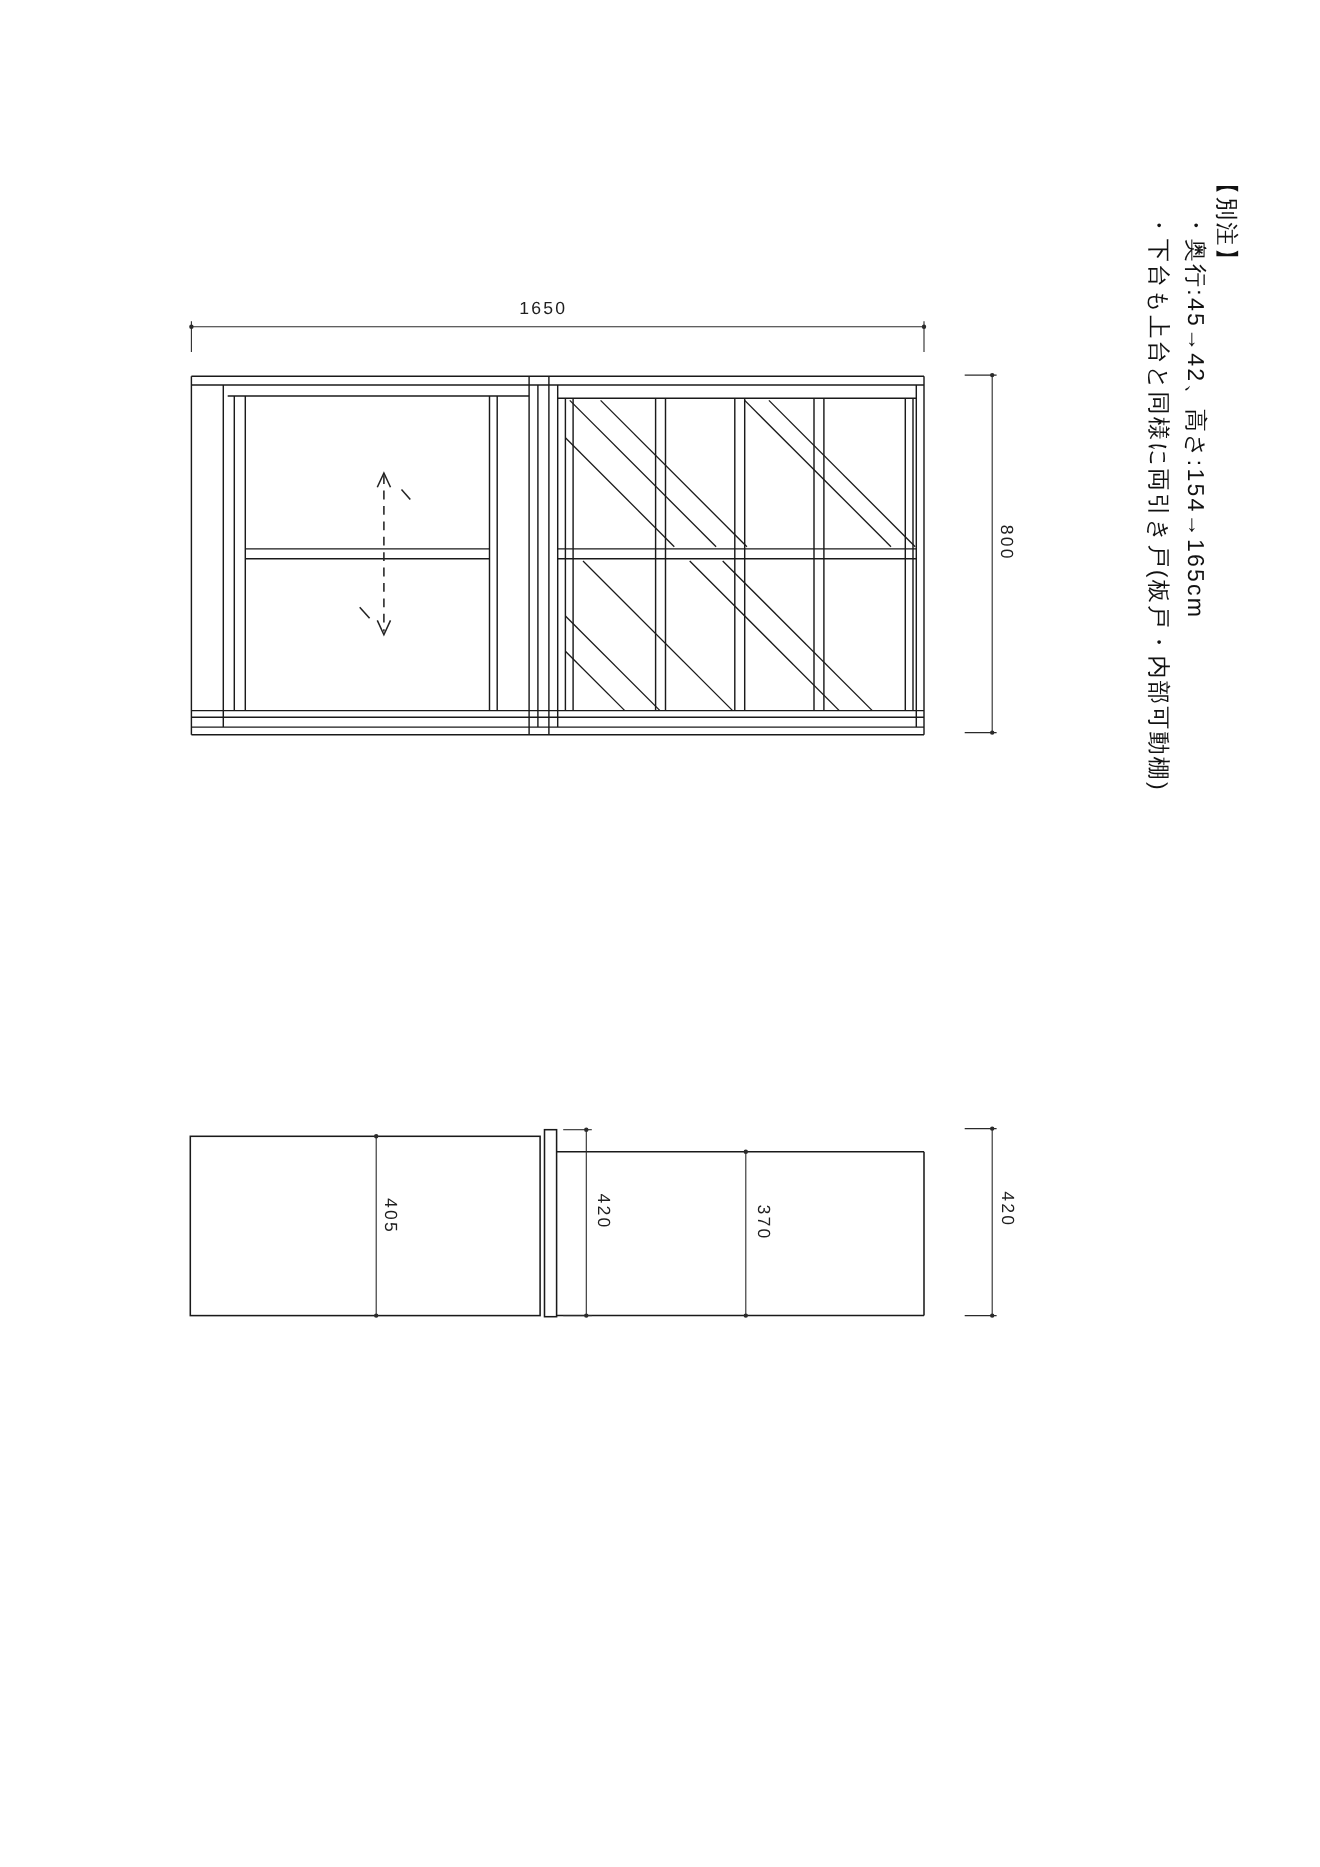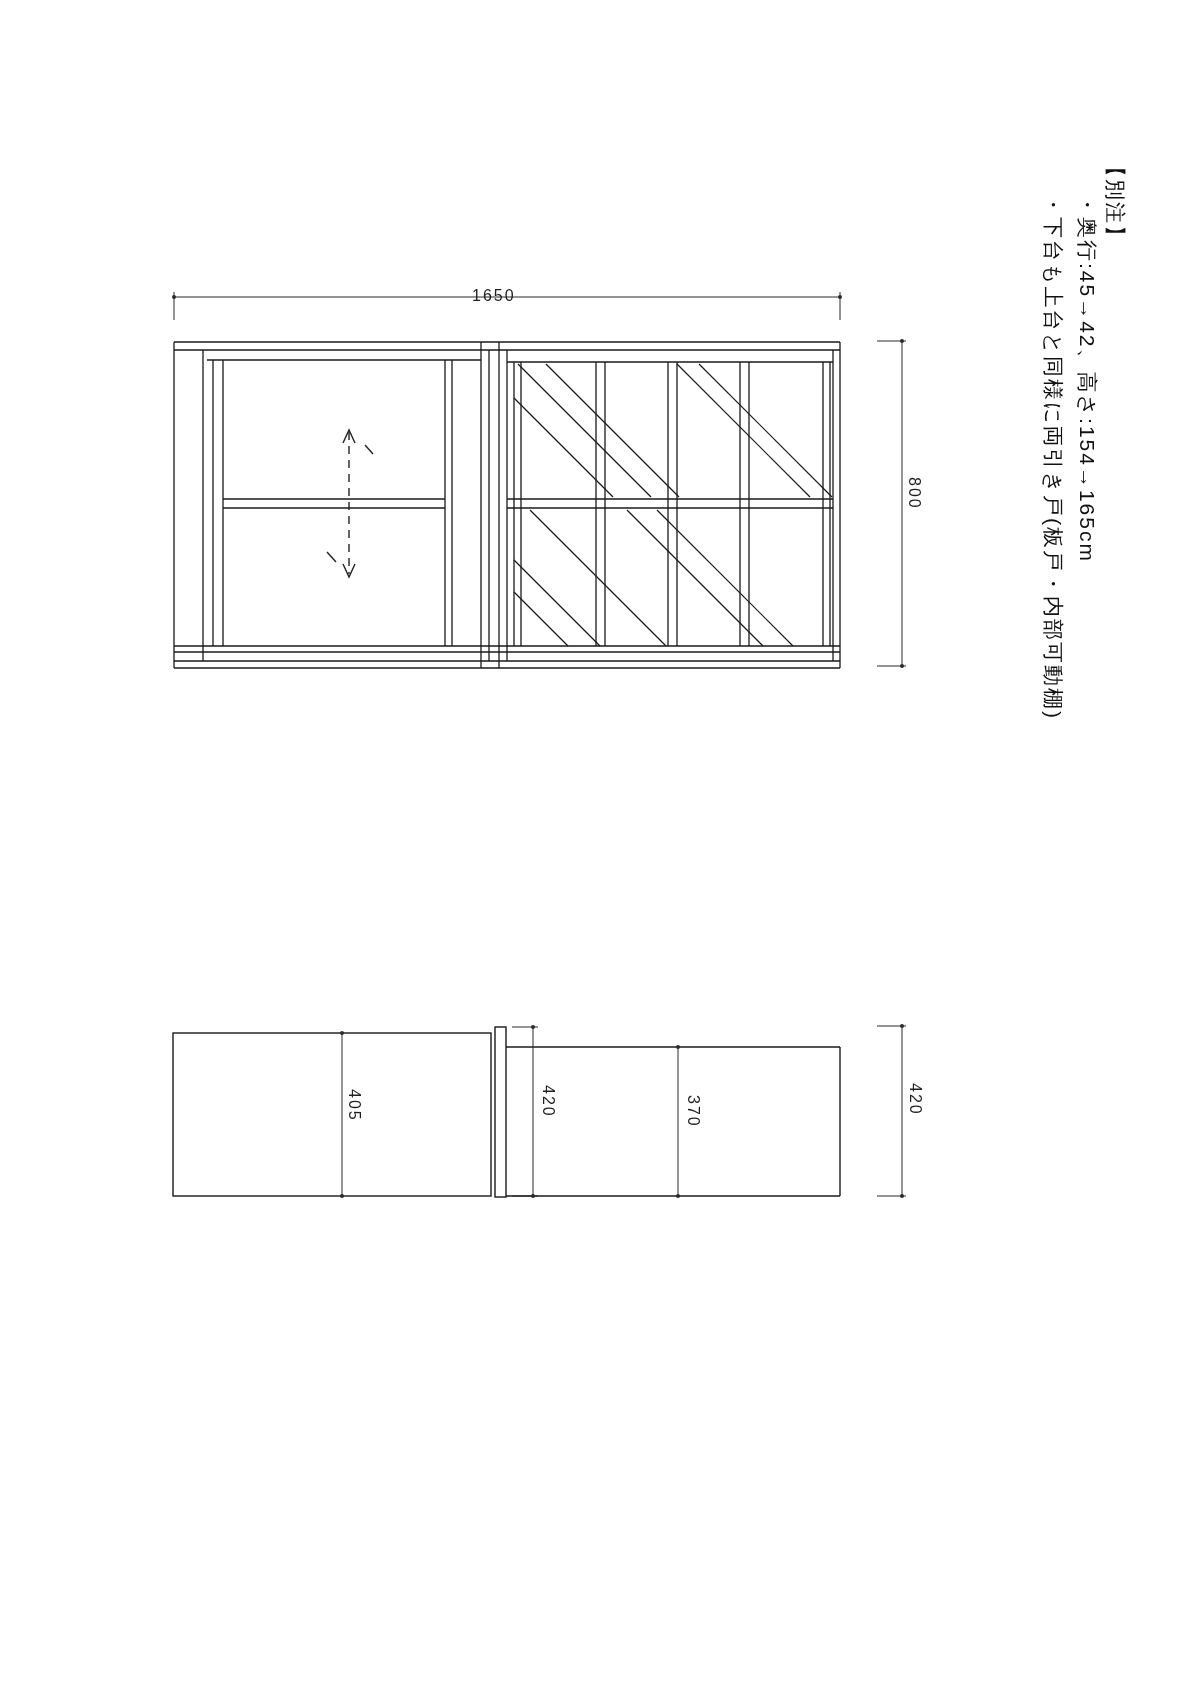--- a/index.html
+++ b/index.html
@@ -164,21 +164,21 @@
 
         <line x1="902" y1="1026" x2="902" y2="1196"></line>
         <line x1="877" y1="1026" x2="906" y2="1026"></line>
         <line x1="877" y1="1196" x2="906" y2="1196"></line>
         <circle cx="902" cy="1026" r="2" fill="#2b2b2b" stroke="none"></circle>
         <circle cx="902" cy="1196" r="2" fill="#2b2b2b" stroke="none"></circle>
       </g>
     </g>
   </svg>
 
-  <div class="dim-label" style="left:472px; top:287px;">1650</div>
+  <div class="dim-label" style="left:472px; top:272px;">1650</div>
 
   <div class="dim-label vert" style="left:923px; top:477px;">800</div>
 
   <div class="dim-label vert" style="left:363px; top:1089px;">405</div>
 
   <div class="dim-label vert" style="left:557px; top:1085px;">420</div>
 
   <div class="dim-label vert" style="left:702px; top:1095px;">370</div>
 
   <div class="dim-label vert" style="left:924px; top:1083px;">420</div>

